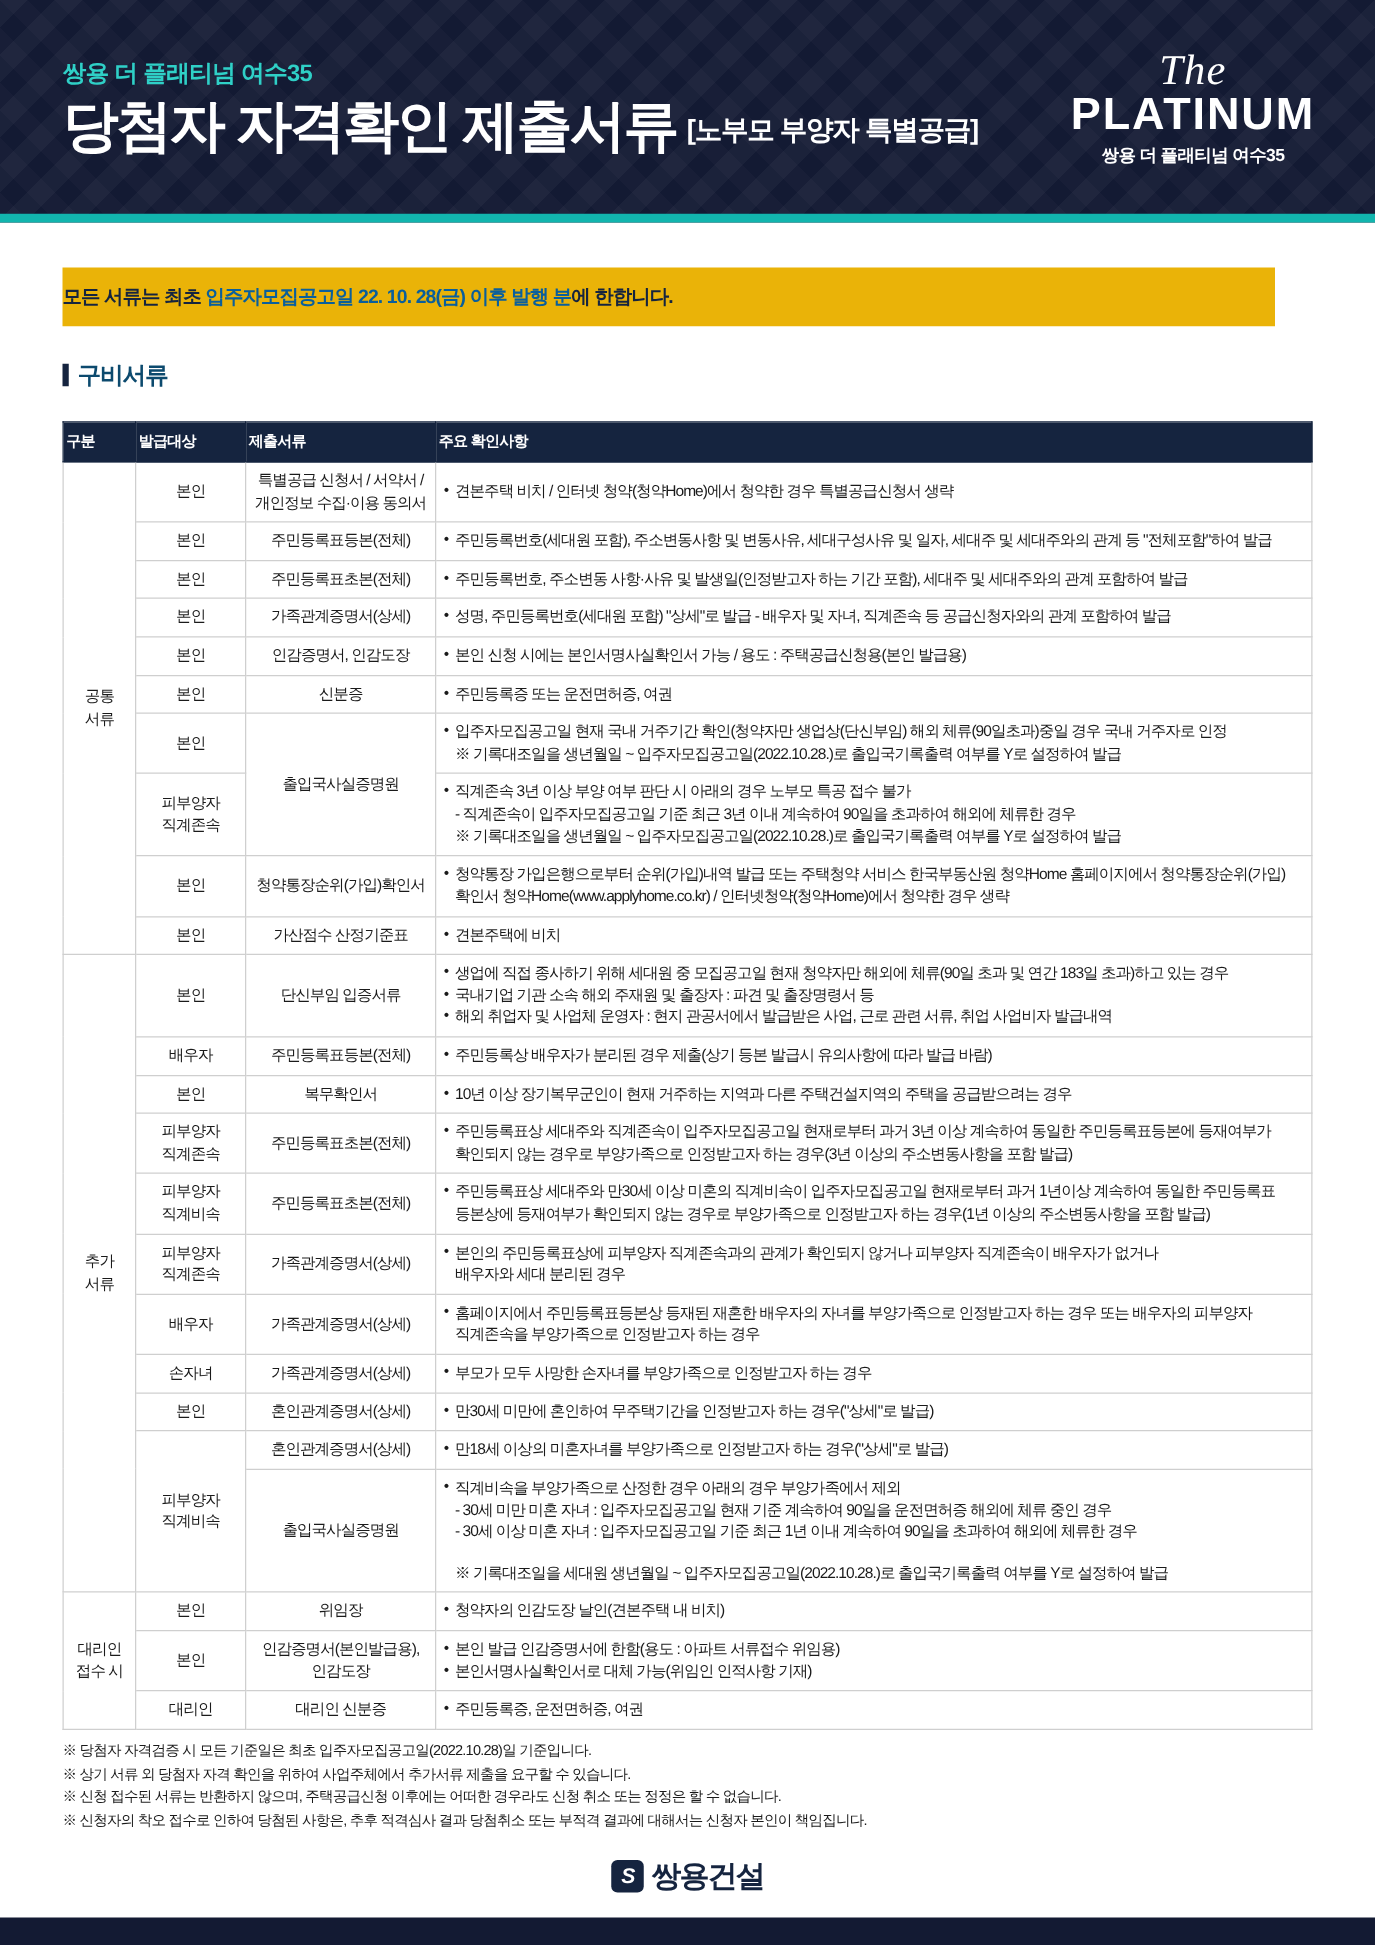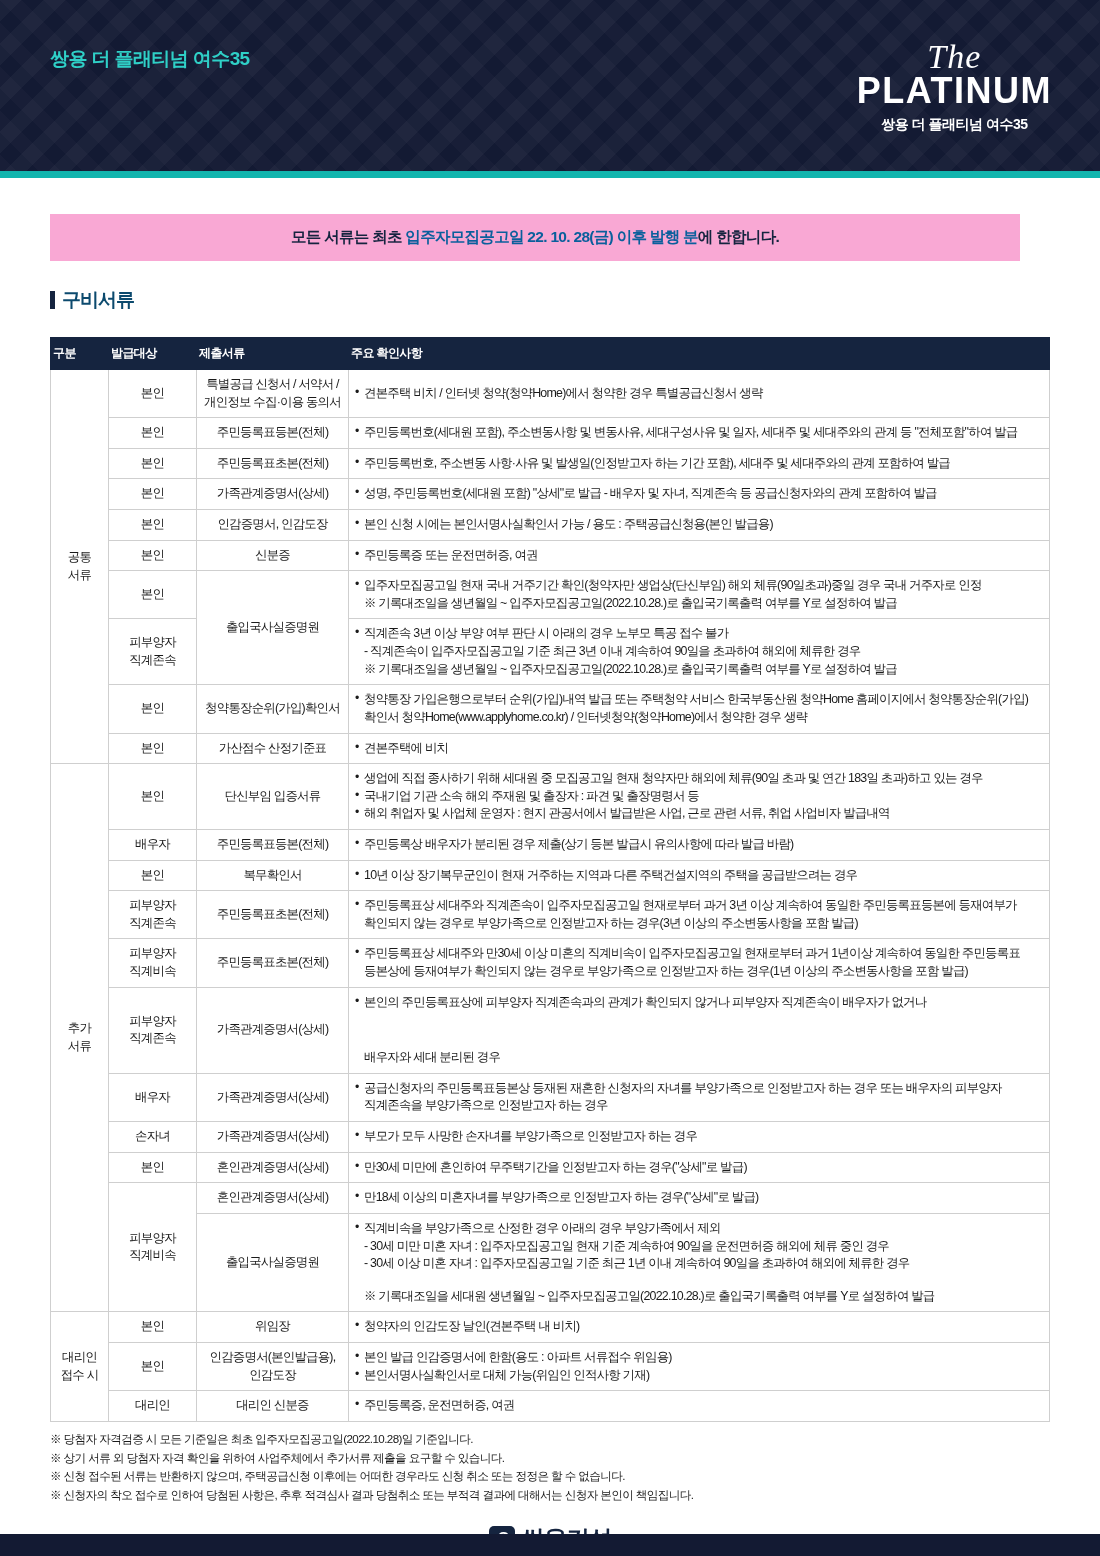--- a/index.html
+++ b/index.html
@@ -74,22 +74,21 @@
   .logo-sub {
     font-size: 14px;
     font-weight: bold;
     letter-spacing: -0.5px;
     margin-top: 6px;
   }
 
   
   .notice {
     margin: 36px 80px 0 50px;
-    background: #f9a8d4;
-    text-align: center;
+    background: #eab308;
     padding: 13px 0;
     font-size: 15.5px;
     font-weight: bold;
     letter-spacing: -0.7px;
     color: #15243f;
   }
   .notice .hl { color: #0a5f9c; }
 
   
   .section-title {
@@ -195,20 +194,24 @@
     height: 22px;
     background: #131a33;
   }
 </style>
 </head>
 <body>
 
 <div class="header">
   <div class="header-left">
     <div class="brand-small">쌍용 더 플래티넘 여수35</div>
+    <div class="title-row">
+      <div class="main-title">당첨자 자격확인 제출서류</div>
+      <div class="sub-title">[노부모 부양자 특별공급]</div>
+    </div>
   </div>
   <div class="header-right">
     <div class="logo-the">The</div>
     <div class="logo-platinum">PLATINUM</div>
     <div class="logo-sub">쌍용 더 플래티넘 여수35</div>
   </div>
 </div>
 
 <div class="notice">
   <span>모든 서류는 최초 </span><span class="hl">입주자모집공고일 22. 10. 28(금) 이후 발행 분</span><span>에 한합니다.</span>
@@ -372,30 +375,30 @@
             <div class="plain" style="padding-left: 9px;">등본상에 등재여부가 확인되지 않는 경우로 부양가족으로 인정받고자 하는 경우(1년 이상의 주소변동사항을 포함 발급)</div>
           </ul>
         </td>
       </tr>
       <tr>
         <td class="c">피부양자<br>직계존속</td>
         <td class="c">가족관계증명서(상세)</td>
         <td class="detail">
           <ul>
             <li>본인의 주민등록표상에 피부양자 직계존속과의 관계가 확인되지 않거나 피부양자 직계존속이 배우자가 없거나</li>
-            <div class="plain" style="padding-left: 9px; margin-top: 38px;">배우자와 세대 분리된 경우</div>
+            <div class="plain" style="padding-left: 9px;">배우자와 세대 분리된 경우</div>
           </ul>
         </td>
       </tr>
       <tr>
         <td class="c">배우자</td>
         <td class="c">가족관계증명서(상세)</td>
         <td class="detail">
           <ul>
-            <li>공급신청자의 주민등록표등본상 등재된 재혼한 신청자의 자녀를 부양가족으로 인정받고자 하는 경우 또는 배우자의 피부양자</li>
+            <li>홈페이지에서 주민등록표등본상 등재된 재혼한 배우자의 자녀를 부양가족으로 인정받고자 하는 경우 또는 배우자의 피부양자</li>
             <div class="plain" style="padding-left: 9px;">직계존속을 부양가족으로 인정받고자 하는 경우</div>
           </ul>
         </td>
       </tr>
       <tr>
         <td class="c">손자녀</td>
         <td class="c">가족관계증명서(상세)</td>
         <td class="detail">
           <ul>
             <li>부모가 모두 사망한 손자녀를 부양가족으로 인정받고자 하는 경우</li>

